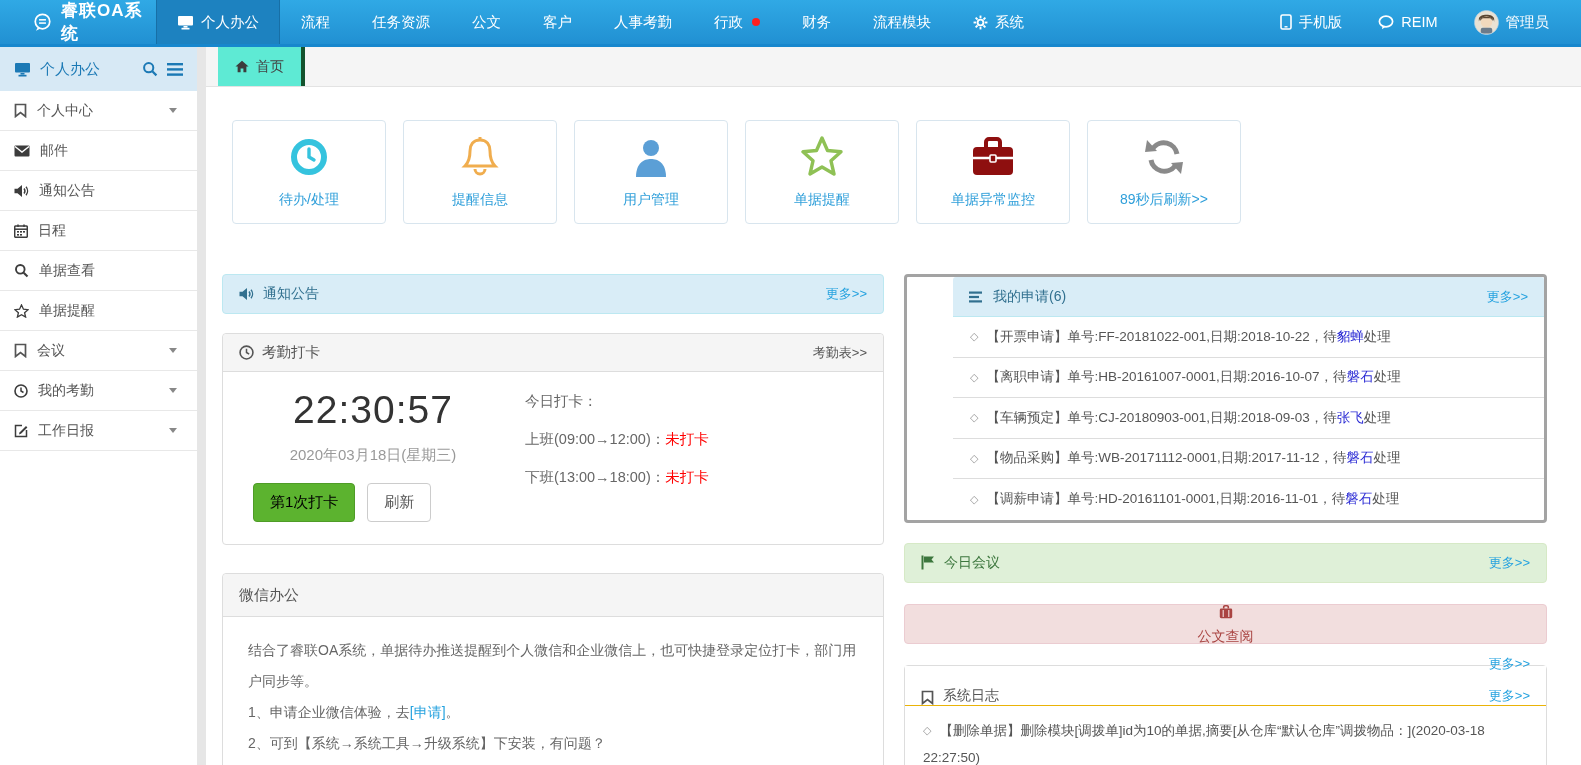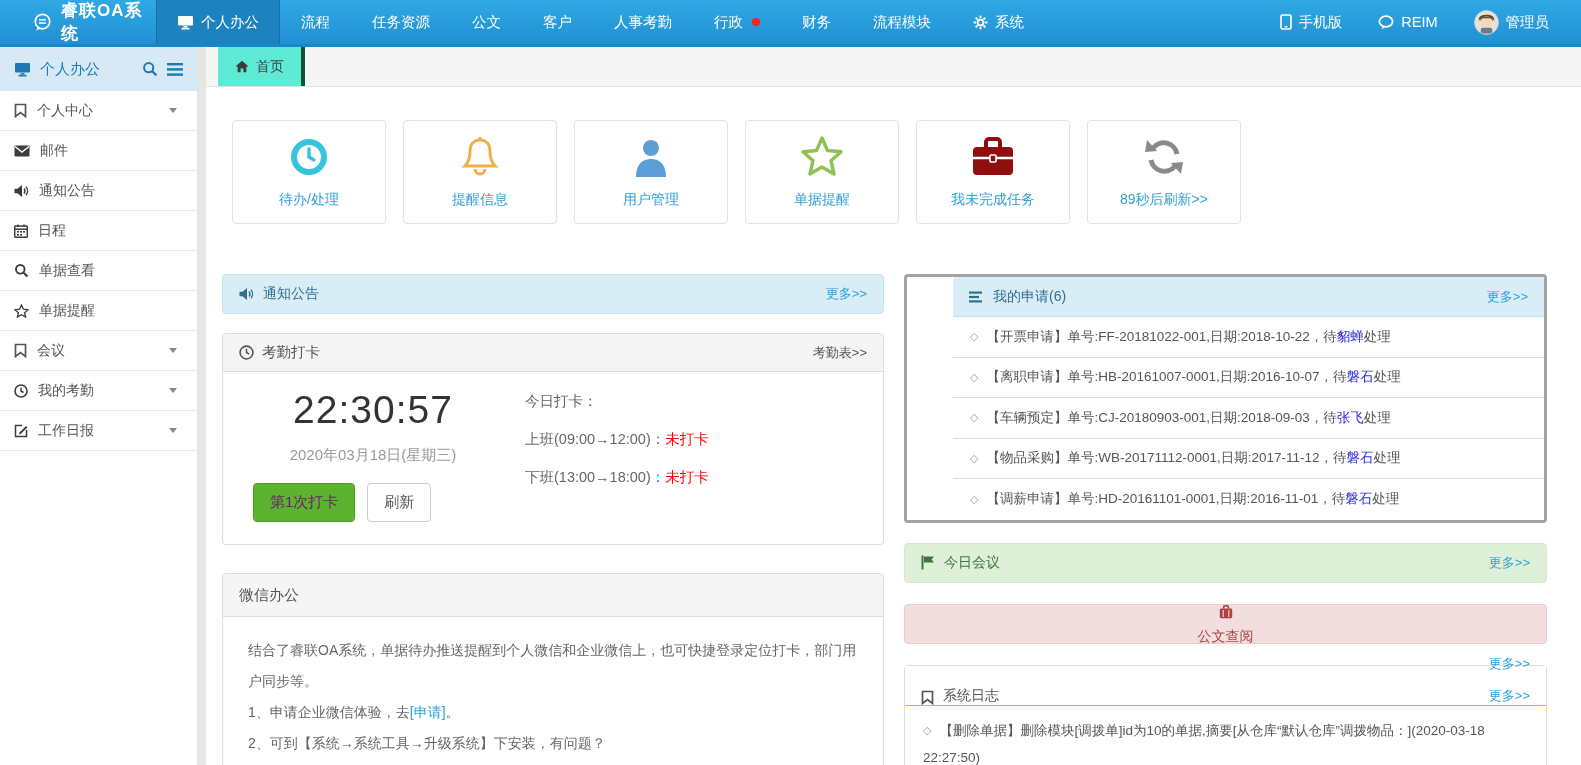--- a/index.html
+++ b/index.html
@@ -70,21 +70,21 @@
     font-size:14.5px; color:#555; }
   .panel-header .hlink { margin-left:auto; font-size:13px; color:#555; cursor:pointer; text-decoration:none; }
 
   
   .att-body { display:flex; padding:16px 20px 22px 30px; }
   .att-left { width:240px; }
   .att-time { font-size:39px; color:#333; letter-spacing:1px; text-align:center; font-weight:400; }
   .att-date { font-size:15px; color:#999; margin-top:14px; text-align:center; }
   .att-buttons { margin-top:18px; display:flex; gap:12px; }
   .btn { font-size:15px; border-radius:4px; padding:9px 16px; cursor:pointer; border:1px solid transparent; }
-  .btn-green { background:#5cb32f; border-color:#4f9c27; color:#701a75; }
+  .btn-green { background:#5cb32f; border-color:#4f9c27; color:#000000; }
   .btn-plain { background:#fff; border-color:#ccc; color:#555; }
   .att-right { margin-left:32px; padding-top:4px; font-size:14.5px; color:#666; }
   .att-right .row { margin-bottom:19px; }
   .status-red { color:#ff0000; }
 
   
   .panel-header.tall { height:43px; font-size:15px; }
   .wx-body { padding:18px 25px 24px; font-size:14px; color:#666; line-height:31px; }
   .link-blue { color:#25a2df; cursor:pointer; text-decoration:none; }
 
@@ -396,21 +396,21 @@
           </div>
           <div class="card">
             <div class="card-icon" style="color: rgb(142, 15, 15);">
               <svg width="44" height="40" viewBox="0 0 44 40">
                   <rect x="2" y="10" width="40" height="28" rx="4" fill="currentColor"></rect>
                   <path d="M15 10 V5 a3 3 0 0 1 3-3 h8 a3 3 0 0 1 3 3 V10" fill="none" stroke="currentColor" stroke-width="4"></path>
                   <line x1="2" y1="21" x2="42" y2="21" stroke="#fff" stroke-width="2.4"></line>
                   <rect x="19" y="18" width="6" height="7" rx="1" fill="currentColor" stroke="#fff" stroke-width="1.6"></rect>
                 </svg>
             </div>
-            <div class="card-label">我未完成任务</div>
+            <div class="card-label">单据异常监控</div>
           </div>
           <div class="card">
             <div class="card-icon" style="color: rgb(138, 138, 138);">
               <svg width="42" height="40" viewBox="0 0 42 40">
                   <path d="M34 17 A13.5 13.5 0 0 0 10 11" fill="none" stroke="currentColor" stroke-width="5"></path>
                   <polygon points="4,3 14,14 2,15" fill="currentColor"></polygon>
                   <path d="M8 23 A13.5 13.5 0 0 0 32 29" fill="none" stroke="currentColor" stroke-width="5"></path>
                   <polygon points="38,37 28,26 40,25" fill="currentColor"></polygon>
                 </svg>
             </div>

